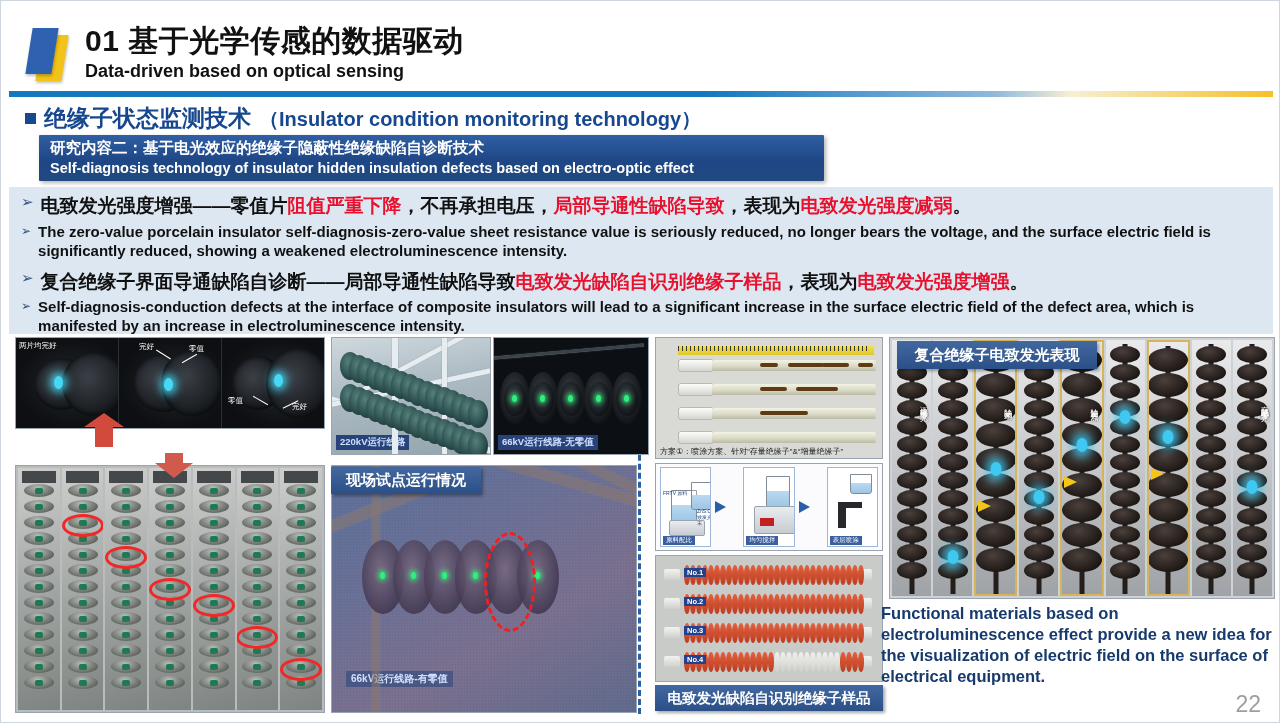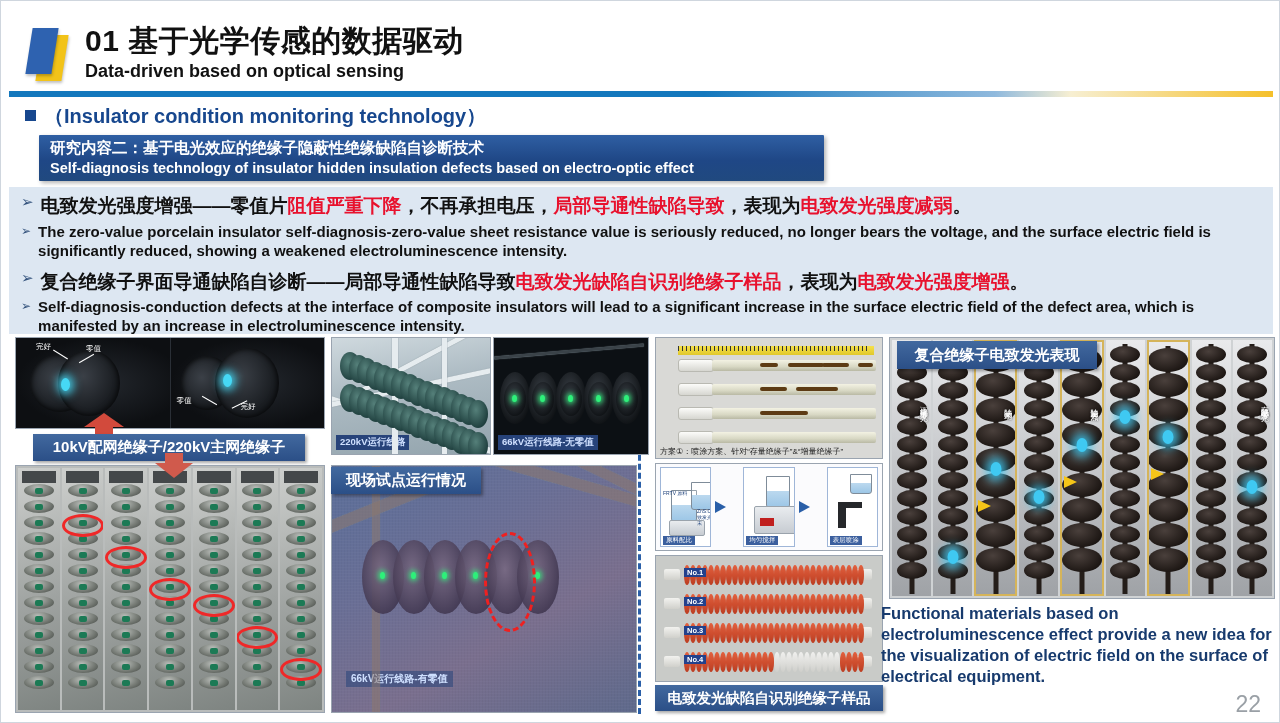--- a/index.html
+++ b/index.html
@@ -149,20 +149,21 @@
       <div class="gold"></div>
       <div class="blue"></div>
     </div>
     <div class="title-cn">01 基于光学传感的数据驱动</div>
     <div class="title-en">Data-driven based on optical sensing</div>
   </div>
   <div class="rule"></div>
 
   <div class="sec">
     <span class="sq"></span>
+    <span class="cn">绝缘子状态监测技术</span>
     <span class="en">（Insulator condition monitoring technology）</span>
   </div>
 
   <div class="banner">
     <div class="l1">研究内容二：基于电光效应的绝缘子隐蔽性绝缘缺陷自诊断技术</div>
     <div class="l2">Self-diagnosis technology of insulator hidden insulation defects based on electro-optic effect</div>
   </div>
 
   <div class="textblock">
 
@@ -184,20 +185,26 @@
       <span class="sub">Self-diagnosis-conduction defects at the interface of composite insulators will lead to a significant increase in the surface electric field of the defect area, which is manifested by an increase in electroluminescence intensity.</span>
     </div>
   </div>
 
   <div class="figs">
 
     <div class="vdash"></div>
 
     <div class="p-topleft" id="darkstrip">
         <div class="darkcell">
+          <div class="disc" style="left: 18px; top: 20px; width: 56px; height: 52px;"></div>
+          <div class="disc" style="left: 46px; top: 14px; width: 64px; height: 64px;"></div>
+          <div class="glow" style="left: 38px; top: 38px;"></div>
+          <div class="dtag" style="left: 3px; top: 3px;">两片均完好</div>
+        </div>
+        <div class="darkcell">
           <div class="disc" style="left: 14px; top: 16px; width: 60px; height: 58px;"></div>
           <div class="disc" style="left: 42px; top: 12px; width: 62px; height: 66px;"></div>
           <div class="glow" style="left: 45px; top: 40px;"></div>
           <div class="dtag" style="left: 20px; top: 4px;">完好</div>
           <div class="arrowpt" style="left: 36px; top: 16px; transform: rotate(32deg);"></div>
           <div class="dtag" style="left: 70px; top: 6px;">零值</div>
           <div class="arrowpt" style="left: 62px; top: 20px; transform: rotate(-30deg);"></div>
         </div>
         <div class="darkcell">
           <div class="disc" style="left: 10px; top: 18px; width: 52px; height: 54px;"></div>
@@ -206,21 +213,20 @@
           <div class="dtag" style="left: 6px; top: 58px;">零值</div>
           <div class="arrowpt" style="left: 30px; top: 62px; transform: rotate(30deg);"></div>
           <div class="dtag" style="left: 70px; top: 64px;">完好</div>
           <div class="arrowpt" style="left: 60px; top: 66px; transform: rotate(-26deg);"></div>
         </div>
       </div>
     <div class="upArrow">
       <div class="head"></div>
         <div class="shaft"></div>
     </div>
-    <div class="lbl-blue lbl-10kv">10kV配网绝缘子/220kV主网绝缘子</div>
 
     <div class="p-topmidA" id="midA">
       <div class="cap-sm" style="left:4px;bottom:4px;">220kV运行线路</div>
     <div class="strut" style="left: -10px; top: 86px; width: 190px; height: 6px; transform: rotate(18deg);"></div>
         <div class="strut" style="left: 10px; top: 10px; width: 190px; height: 5px; transform: rotate(-28deg);"></div>
         <div class="strut" style="left: -6px; top: 44px; width: 200px; height: 5px; transform: rotate(-12deg);"></div>
         <div class="strut" style="left: 60px; top: 0px; width: 6px; height: 120px; transform: rotate(0deg);"></div>
         <div class="strut" style="left: 110px; top: 0px; width: 5px; height: 120px; transform: rotate(0deg);"></div>
         <div class="ins-green" style="left: 8px; top: 14px; width: 20px; height: 28px;"></div>
         <div class="ins-green" style="left: 16.5px; top: 17.2px; width: 20px; height: 28px;"></div>

